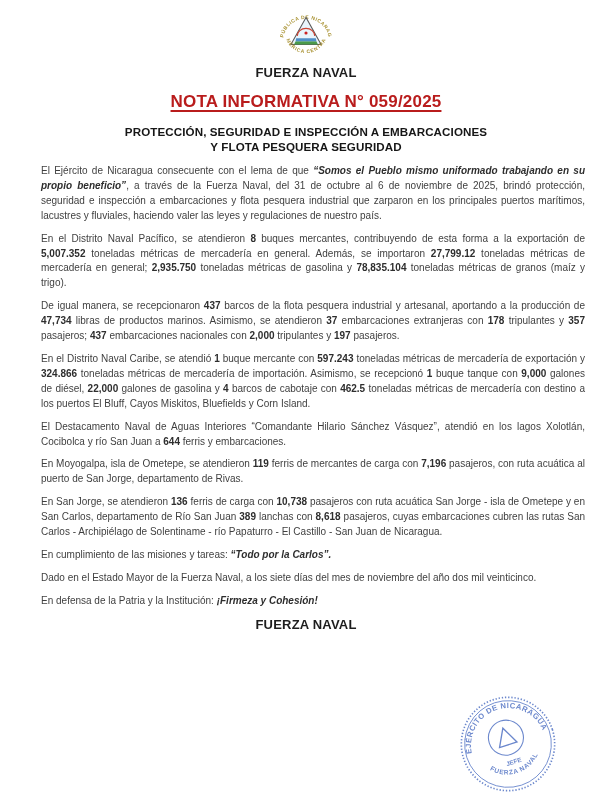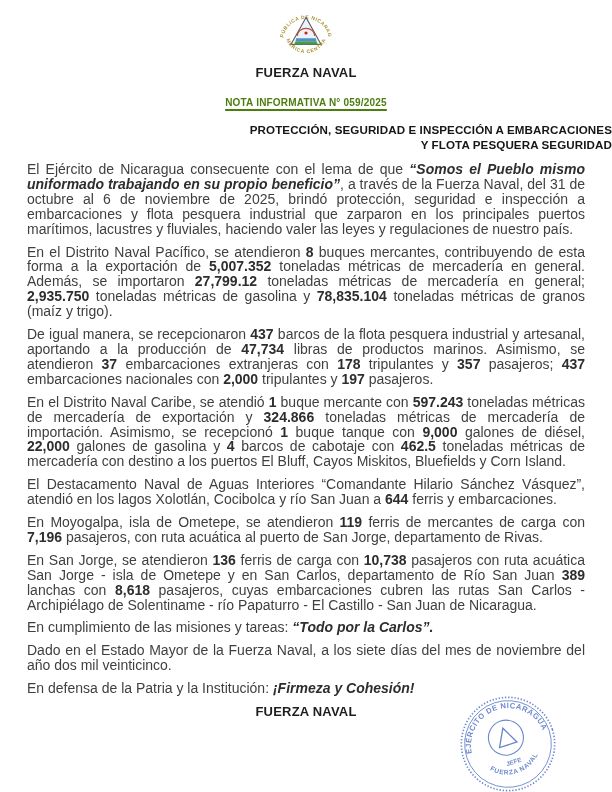--- a/index.html
+++ b/index.html
@@ -12,31 +12,31 @@
     font-family:"Liberation Sans","DejaVu Sans",sans-serif;
     color:#3f3f3f;
     -webkit-font-smoothing:antialiased;
   }
   .emblem-wrap { text-align:center; padding-top:7px; }
   .org-block { text-align:center; margin-top:2px; line-height:15px; }
   .org-line { font-size:13px; font-weight:bold; color:#1d1d1d; letter-spacing:.2px; }
   .note-title-wrap { text-align:center; margin-top:12px; }
   .note-title {
     display:inline-block;
-    font-size:10px; font-weight:bold; color:#4d7c0f;
+    font-size:17px; font-weight:bold; color:#b91c1c;
     text-decoration:underline;
     text-decoration-thickness:1.5px;
     text-underline-offset:3px;
     letter-spacing:.2px;
   }
-  .doc-title { text-align:right; margin-top:12px; line-height:15px; }
+  .doc-title { text-align:center; margin-top:12px; line-height:15px; }
   .doc-title-line { font-size:11.6px; font-weight:bold; color:#161616; letter-spacing:.1px; }
   .body {
-    margin:10px 27px 0 27px;
-    font-size:14px;
+    margin:10px 27px 0 41px;
+    font-size:10px;
     line-height:14.9px;
     text-align:justify;
   }
   .body p { margin:0 0 8px 0; }
   .seg-bold { font-weight:bold; color:#2e2e2e; }
   .seg-bolditalic { font-weight:bold; font-style:italic; color:#2e2e2e; }
   .sign-block { text-align:center; margin-top:2px; line-height:16px; }
   .sign-line { font-size:13px; font-weight:bold; color:#1d1d1d; letter-spacing:.2px; }
   .stamp {
     position:absolute;

